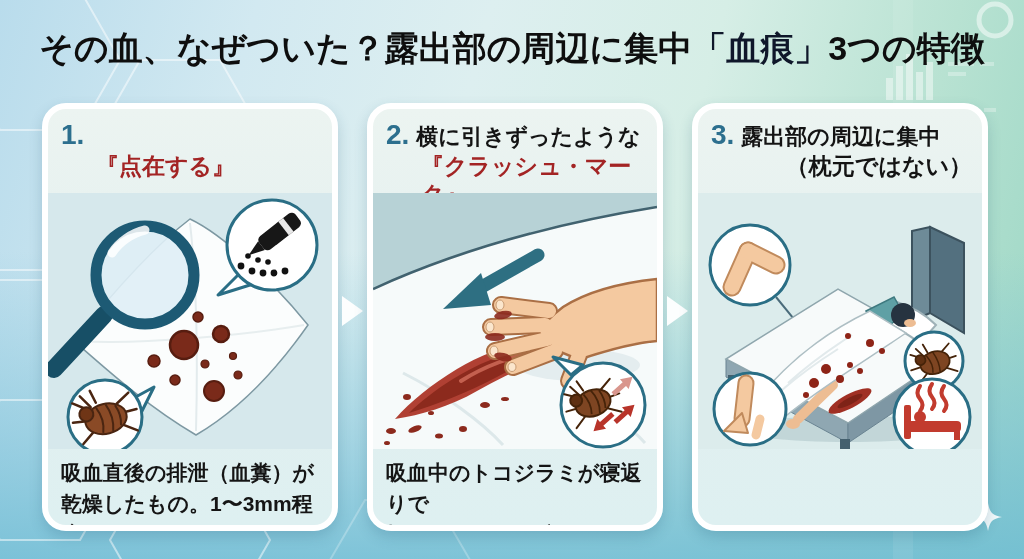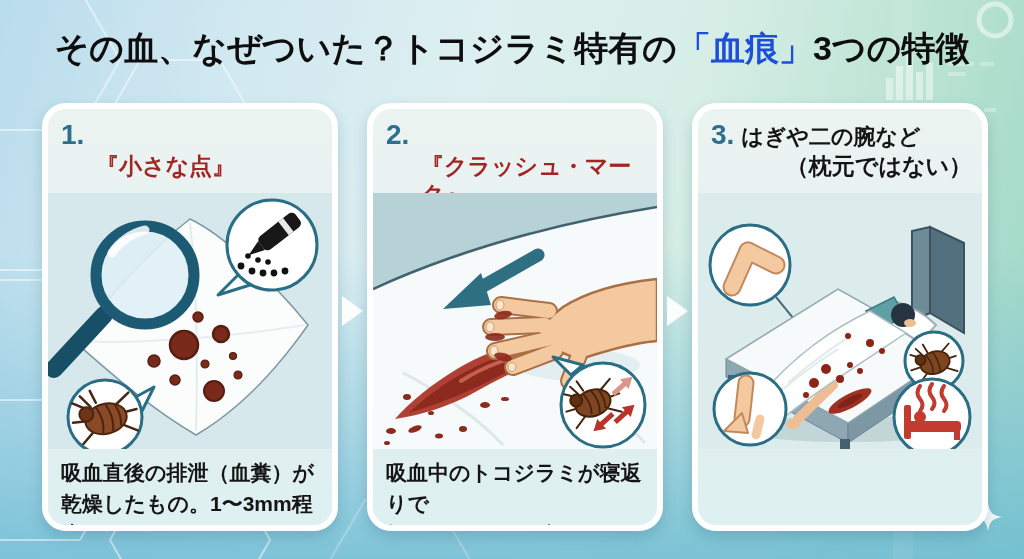--- a/index.html
+++ b/index.html
@@ -9,21 +9,21 @@
     background:
       linear-gradient(to bottom, rgba(127,195,219,0) 45%, rgba(120,192,216,.55) 78%, rgba(110,188,212,.85) 100%),
       linear-gradient(105deg,#b9dcec 0%,#d2e9f1 22%,#ddeff0 42%,#d6eee6 62%,#b8e2d2 82%,#9ad6c4 100%);
   }
   .stage{position:absolute;inset:0;}
   .bg-deco{position:absolute;inset:0;pointer-events:none;}
   .title{
     position:absolute;top:26px;left:0;width:100%;text-align:center;
     font-size:34px;font-weight:900;color:#0e0e0e;letter-spacing:0;white-space:nowrap;
   }
-  .title .hl{color:#1d4ed8;}
+  .title .hl{color:#0f172a;}
   .panel{
     position:absolute;top:103px;width:296px;height:428px;box-sizing:border-box;
     border:6px solid #ffffff;border-radius:24px;
     background:linear-gradient(180deg,#ecf4f1 0%,#e2efef 55%,#def0f1 100%);
     box-shadow:0 6px 14px rgba(25,80,110,.20);
     overflow:hidden;
   }
   .panel.p1{left:42px;} .panel.p2{left:367px;} .panel.p3{left:692px;}
   .panel-head{padding:9px 10px 0 13px;line-height:1.22;}
   .head-line1{display:flex;align-items:baseline;}
@@ -81,29 +81,29 @@
         <rect x="942" y="280" width="8" height="30"></rect>
           <rect x="954" y="268" width="8" height="42"></rect>
         <rect x="966" y="290" width="8" height="20"></rect>
           <rect x="978" y="274" width="8" height="36"></rect>
       </g>
       <path d="M988,503 C990,513 992,515 1002,517 C992,519 990,521 988,531 C986,521 984,519 974,517 C984,515 986,513 988,503 Z" opacity="0.9"></path>
     </g>
   </svg>
 
   <div class="title">
-    <span>その血、なぜついた？トコジラミ特有の</span><span class="hl">「血痕」</span><span>3つの特徴</span>
+    <span>その血、なぜついた？露出部の周辺に集中</span><span class="hl">「血痕」</span><span>3つの特徴</span>
   </div>
 
   <div class="panel p1">
     <div class="panel-head">
       <div class="head-line1">
         <span class="num">1.</span>
       </div>
-      <div class="sub">『小さな点』</div>
+      <div class="sub">『点在する』</div>
     </div>
     <div class="panel-illus">
       <svg width="284" height="256" viewBox="0 0 284 256">
         <rect width="284" height="256" fill="#d6e8ec"></rect>
         <g>
           <path d="M142,26 C176,42 226,90 260,132 C232,172 196,214 148,242 C100,214 58,176 26,148 C58,108 100,58 142,26 Z" fill="#fbfdfd" stroke="#7d98a2" stroke-width="1.5"></path>
           <path d="M142,30 C149,92 150,160 148,238" stroke="#e3ebed" stroke-width="2" fill="none"></path>
           <path d="M30,148 C92,152 198,142 256,132" stroke="#e7eeef" stroke-width="2" fill="none"></path>
         </g>
         <g fill="#7a2a1a" stroke="#571d10" stroke-width="2.5">
@@ -166,20 +166,21 @@
 乾燥したもの。1〜3mm程度の
 黒ずんだ赤い・点在する。</div>
   </div>
 
   <div class="gap-arrow a1"></div>
 
   <div class="panel p2">
     <div class="panel-head">
       <div class="head-line1">
         <span class="num">2.</span>
+        <span class="head-text">横に引きずったような</span>
       </div>
       <div class="sub">『クラッシュ・マーク』</div>
     </div>
     <div class="panel-illus">
       <svg width="284" height="256" viewBox="0 0 284 256">
         <rect width="284" height="256" fill="#b7d2d6"></rect>
         <g>
           <path d="M0,96 C70,64 160,34 284,14 L284,256 L0,256 Z" fill="#f6fafa"></path>
           <path d="M0,96 C70,64 160,34 284,14" stroke="#41626f" stroke-width="2.5" fill="none"></path>
           <path d="M30,180 C70,200 110,230 130,252 M200,200 C230,214 258,234 272,250" stroke="#dde8ea" stroke-width="3" fill="none"></path>
@@ -263,21 +264,21 @@
 押しつぶされた跡。細長く、
 二酸化炭素や体温に引き寄せ。</div>
   </div>
 
   <div class="gap-arrow a2"></div>
 
   <div class="panel p3">
     <div class="panel-head">
       <div class="head-line1">
         <span class="num">3.</span>
-        <span class="head-text">はぎや二の腕など</span>
+        <span class="head-text">露出部の周辺に集中</span>
       </div>
       <div class="sub black">（枕元ではない）</div>
     </div>
     <div class="panel-illus">
       <svg width="284" height="256" viewBox="0 0 284 256">
         <rect width="284" height="256" fill="#dcecec"></rect>
         <g stroke="#4a6b7a" stroke-width="2">
           <line x1="78" y1="104" x2="122" y2="158"></line>
           <line x1="182" y1="196" x2="210" y2="218"></line>
         </g>

